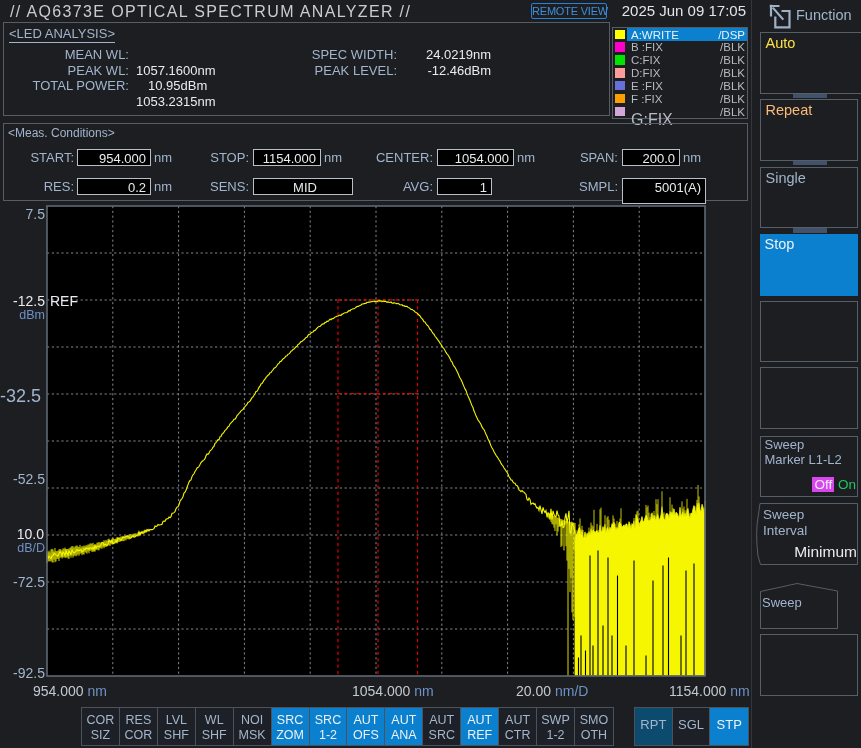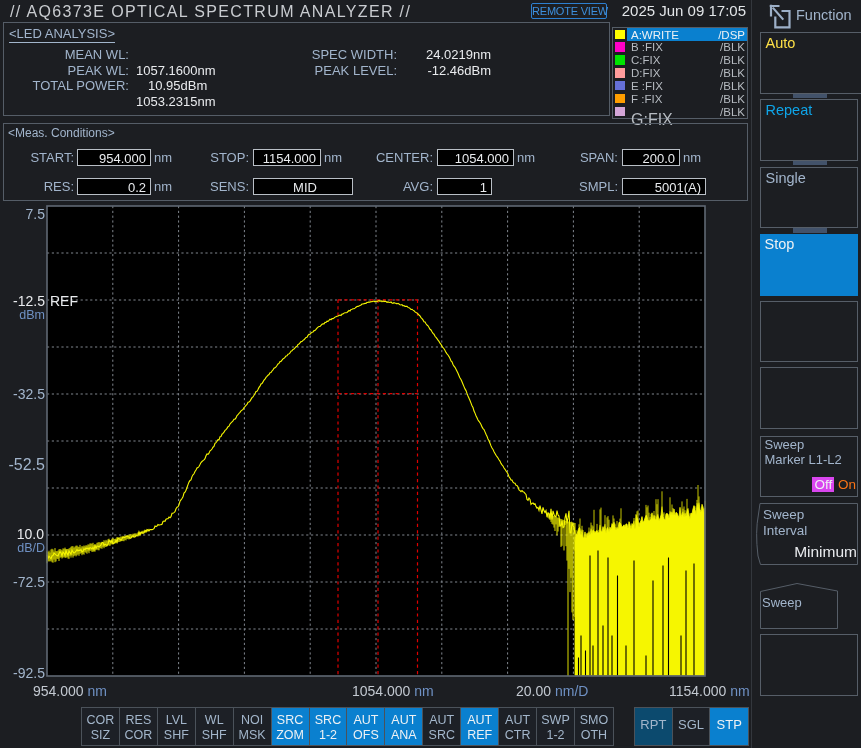--- a/index.html
+++ b/index.html
@@ -71,21 +71,21 @@
 <div class="abs ibox" style="left:622px;top:148.5px;width:58px;height:17px;padding:1px 4px 0 0;">200.0</div>
 <div class="abs lbl" style="left:683px;top:149.5px;font-size:13px;">nm</div>
 <div class="abs lbl" style="left:-16px;top:178.5px;width:90px;text-align:right;font-size:13px;">RES:</div>
 <div class="abs ibox" style="left:77px;top:177.5px;width:74px;height:17px;padding:1px 4px 0 0;">0.2</div>
 <div class="abs lbl" style="left:154px;top:178.5px;font-size:13px;">nm</div>
 <div class="abs lbl" style="left:159px;top:178.5px;width:90px;text-align:right;font-size:13px;">SENS:</div>
 <div class="abs ibox" style="left:253px;top:177.5px;width:100px;height:17px;padding:1px 0 0 4px;text-align:center;">MID</div>
 <div class="abs lbl" style="left:343px;top:178.5px;width:90px;text-align:right;font-size:13px;">AVG:</div>
 <div class="abs ibox" style="left:437px;top:177.5px;width:55px;height:17px;padding:1px 4px 0 0;">1</div>
 <div class="abs lbl" style="left:528px;top:178.5px;width:90px;text-align:right;font-size:13px;">SMPL:</div>
-<div class="abs ibox" style="left:622px;top:177.5px;width:84px;height:17px;padding:1px 4px 0 0;">5001(A)</div>
+<div class="abs ibox" style="left:622px;top:177.5px;width:84px;height:26px;padding:1px 4px 0 0;">5001(A)</div>
 
 <svg class="abs" style="left:0;top:201px;" width="753" height="504" viewBox="0 0 753 504">
   <g transform="translate(0,-201)">
     <rect x="47" y="206" width="658" height="470" fill="#000"></rect>
     <g stroke="#80868e" stroke-width="1" stroke-dasharray="2.2,2.6">
 <path d="M 112.8 206 V 676"></path>
 <path d="M 178.6 206 V 676"></path>
 <path d="M 244.4 206 V 676"></path>
 <path d="M 310.2 206 V 676"></path>
 <path d="M 376.0 206 V 676"></path>
@@ -114,22 +114,22 @@
     </g>
     <path d="M 575 675.2 L 575.0 541.7 L 576.0 533.8 L 577.0 534.7 L 578.0 530.4 L 579.0 527.6 L 580.0 527.7 L 581.0 535.4 L 582.0 529.4 L 583.0 537.3 L 584.0 538.1 L 585.0 531.9 L 586.0 538.5 L 587.0 533.3 L 588.0 536.2 L 589.0 531.3 L 590.0 535.2 L 591.0 528.4 L 592.0 533.6 L 593.0 529.7 L 594.0 530.6 L 595.0 533.1 L 596.0 531.2 L 597.0 530.2 L 598.0 532.8 L 599.0 532.8 L 600.0 525.0 L 601.0 531.6 L 602.0 531.7 L 603.0 526.6 L 604.0 530.3 L 605.0 524.1 L 606.0 533.6 L 607.0 527.5 L 608.0 527.9 L 609.0 532.1 L 610.0 527.2 L 611.0 529.6 L 612.0 523.6 L 613.0 525.1 L 614.0 522.0 L 615.0 526.0 L 616.0 530.1 L 617.0 527.1 L 618.0 529.2 L 619.0 522.3 L 620.0 522.6 L 621.0 523.8 L 622.0 527.2 L 623.0 526.3 L 624.0 524.8 L 625.0 526.8 L 626.0 523.9 L 627.0 524.1 L 628.0 528.6 L 629.0 521.7 L 630.0 524.2 L 631.0 529.0 L 632.0 523.5 L 633.0 525.4 L 634.0 520.6 L 635.0 529.4 L 636.0 514.5 L 637.0 518.2 L 638.0 518.2 L 639.0 527.4 L 640.0 522.7 L 641.0 520.4 L 642.0 516.6 L 643.0 522.2 L 644.0 521.1 L 645.0 518.0 L 646.0 515.0 L 647.0 516.2 L 648.0 520.6 L 649.0 520.7 L 650.0 519.7 L 651.0 518.7 L 652.0 512.8 L 653.0 519.0 L 654.0 515.0 L 655.0 518.5 L 656.0 519.8 L 657.0 515.6 L 658.0 514.2 L 659.0 521.0 L 660.0 518.6 L 661.0 514.9 L 662.0 506.4 L 663.0 516.6 L 664.0 518.7 L 665.0 520.2 L 666.0 513.7 L 667.0 513.6 L 668.0 514.1 L 669.0 518.4 L 670.0 511.2 L 671.0 514.7 L 672.0 511.6 L 673.0 515.6 L 674.0 509.0 L 675.0 515.5 L 676.0 512.3 L 677.0 513.0 L 678.0 515.4 L 679.0 517.4 L 680.0 507.3 L 681.0 516.5 L 682.0 514.7 L 683.0 511.5 L 684.0 517.3 L 685.0 512.8 L 686.0 516.5 L 687.0 509.7 L 688.0 508.5 L 689.0 515.6 L 690.0 518.7 L 691.0 513.1 L 692.0 513.8 L 693.0 508.8 L 694.0 505.6 L 695.0 509.3 L 696.0 515.1 L 697.0 503.1 L 698.0 507.7 L 699.0 502.5 L 700.0 509.4 L 701.0 511.9 L 702.0 504.3 L 703.0 507.0 L 704.0 512.8 L 705.0 507.7 L 705 675.2 Z M 575.0 541.7 V 536.6 M 576.0 533.8 V 530.2 M 579.0 527.6 V 524.3 M 580.0 527.7 V 518.5 M 582.0 529.4 V 525.8 M 583.0 537.3 V 530.1 M 588.0 536.2 V 532.5 M 589.0 531.3 V 527.5 M 591.0 528.4 V 522.6 M 592.0 533.6 V 525.2 M 593.0 529.7 V 526.3 M 594.0 530.6 V 509.8 M 597.0 530.2 V 523.9 M 599.0 532.8 V 529.9 M 600.0 525.0 V 509.4 M 601.0 531.6 V 507.6 M 605.0 524.1 V 515.2 M 606.0 533.6 V 531.0 M 607.0 527.5 V 517.4 M 608.0 527.9 V 516.1 M 609.0 532.1 V 519.7 M 613.0 525.1 V 515.4 M 614.0 522.0 V 518.5 M 615.0 526.0 V 523.6 M 617.0 527.1 V 521.0 M 620.0 522.6 V 518.6 M 621.0 523.8 V 508.3 M 634.0 520.6 V 518.0 M 637.0 518.2 V 511.3 M 638.0 518.2 V 510.5 M 639.0 527.4 V 522.8 M 646.0 515.0 V 504.9 M 647.0 516.2 V 507.3 M 648.0 520.6 V 505.5 M 649.0 520.7 V 512.7 M 650.0 519.7 V 517.2 M 651.0 518.7 V 513.8 M 654.0 515.0 V 511.0 M 655.0 518.5 V 515.8 M 656.0 519.8 V 499.2 M 657.0 515.6 V 504.2 M 658.0 514.2 V 499.2 M 659.0 521.0 V 518.2 M 662.0 506.4 V 491.3 M 663.0 516.6 V 513.8 M 664.0 518.7 V 512.4 M 670.0 511.2 V 497.3 M 671.0 514.7 V 512.4 M 672.0 511.6 V 504.5 M 673.0 515.6 V 508.0 M 681.0 516.5 V 513.6 M 682.0 514.7 V 501.4 M 683.0 511.5 V 508.7 M 684.0 517.3 V 506.5 M 685.0 512.8 V 510.2 M 687.0 509.7 V 498.9 M 690.0 518.7 V 513.3 M 695.0 509.3 V 506.3 M 696.0 515.1 V 510.4 M 697.0 503.1 V 499.9 M 698.0 507.7 V 485.0 M 699.0 502.5 V 496.4 M 704.0 512.8 V 508.7 M 705.0 507.7 V 500.7" fill="#f6f600" stroke="#f6f600" stroke-width="0.8"></path>
     <path d="M 578.5 675.5 V 657.5 M 581.0 675.5 V 635.5 M 585.5 675.5 V 650.5 M 590.0 675.5 V 555.5 M 593.0 675.5 V 645.5 M 598.0 675.5 V 550.5 M 603.0 675.5 V 625.5 M 608.0 675.5 V 557.5 M 612.0 675.5 V 635.5 M 617.5 675.5 V 575.5 M 626.0 675.5 V 645.5 M 634.0 675.5 V 560.5 M 646.0 675.5 V 655.5 M 653.0 675.5 V 580.5 M 663.0 675.5 V 565.5 M 668.5 675.5 V 557.5 M 681.0 675.5 V 635.5 M 686.0 675.5 V 570.5 M 694.0 675.5 V 563.5" stroke="#000" stroke-width="1.1" fill="none"></path>
     <rect x="47" y="206" width="658" height="470" fill="none" stroke="#5f6873" stroke-width="1.6"></rect>
   </g>
 </svg>
 
 <div class="abs lbl" style="left:0;top:206px;width:45px;text-align:right;font-size:14px;">7.5</div>
 <div class="abs val" style="left:0;top:293px;width:45px;text-align:right;font-size:14px;">-12.5</div>
 <div class="abs unit" style="left:0;top:308px;width:45px;text-align:right;font-size:12.5px;">dBm</div>
-<div class="abs lbl" style="left:0;top:386px;width:45px;text-align:right;font-size:14px;padding-left:10px;">-32.5</div>
-<div class="abs lbl" style="left:0;top:456px;width:45px;text-align:right;font-size:16px;">-52.5</div>
+<div class="abs lbl" style="left:0;top:386px;width:45px;font-size:18px;">-32.5</div>
+<div class="abs lbl" style="left:0;top:471px;width:45px;text-align:right;font-size:14px;">-52.5</div>
 <div class="abs val" style="left:0;top:526px;width:44px;text-align:right;font-size:14px;">10.0</div>
 <div class="abs unit" style="left:0;top:541px;width:45px;text-align:right;font-size:12.5px;">dB/D</div>
 <div class="abs lbl" style="left:0;top:574px;width:45px;text-align:right;font-size:14px;">-72.5</div>
 <div class="abs lbl" style="left:0;top:665px;width:45px;text-align:right;font-size:14px;">-92.5</div>
 <div class="abs val" style="left:50px;top:293px;font-size:14px;">REF</div>
 
 <div class="abs" style="left:33px;top:683px;font-size:14px;"><span class="val" style="color:#c3c9d1">954.000</span><span class="unit"> nm</span></div>
 <div class="abs unit" style="left:265px;top:716px;font-size:14px;font-weight:bold;">in Vacuum</div>
 <div class="abs" style="left:352px;top:683px;font-size:14px;"><span class="val" style="color:#c3c9d1">1054.000</span><span class="unit"> nm</span></div>
 <div class="abs" style="left:516px;top:683px;font-size:14px;"><span class="val" style="color:#c3c9d1">20.00</span><span class="unit"> nm/D</span></div>
@@ -157,30 +157,30 @@
 <div style="width:37.7px;background:#0a80cf;color:#eef1f4;font-size:13px;line-height:34px;text-align:center;">STP</div>
 </div>
 
 <div class="abs" style="left:751px;top:0;width:1px;height:748px;background:#33373d;"></div>
 <svg class="abs" style="left:768px;top:3px;" width="24" height="27" viewBox="0 0 24 27">
 <path d="M 1.7 3 H 11.5 M 3 1.7 V 13.5 M 4.8 4.6 L 15.3 16.6" stroke="#9db0c8" stroke-width="2.2" fill="none"></path>
 <path d="M 13.5 8 H 21.5 V 24.3 H 7.3 V 13.5" stroke="#9db0c8" stroke-width="2.2" fill="none"></path>
 </svg>
 <div class="abs lbl" style="left:796px;top:7px;font-size:14.5px;">Function</div>
 <div class="abs" style="left:759.5px;top:32px;width:110px;height:61.5px;border:1px solid #565e68;color:#fde047;font-size:14.5px;padding:2px 5px;">Auto</div>
-<div class="abs" style="left:759.5px;top:99px;width:98px;height:61.5px;border:1px solid #565e68;color:#0ea5e9;font-size:14.5px;padding:2px 5px;">Repeat</div>
+<div class="abs" style="left:759.5px;top:99px;width:98px;height:61.5px;border:1px solid #565e68;color:#fdba74;font-size:14.5px;padding:2px 5px;">Repeat</div>
 <div class="abs" style="left:759.5px;top:166.5px;width:98px;height:61.5px;border:1px solid #565e68;color:#a2b5cc;font-size:14.5px;padding:2px 5px;">Single</div>
 <div class="abs blue" style="left:759.5px;top:233.5px;width:98px;height:62px;color:#eef1f4;font-size:14.5px;padding:2px 5px;">Stop</div>
 <div class="abs" style="left:759.5px;top:300.5px;width:98px;height:61.5px;border:1px solid #565e68;color:#a2b5cc;font-size:14.5px;padding:2px 5px;"></div>
 <div class="abs" style="left:759.5px;top:367px;width:98px;height:61.5px;border:1px solid #565e68;color:#a2b5cc;font-size:14.5px;padding:2px 5px;"></div>
 <div class="abs" style="left:793px;top:93.7px;width:34px;height:4.5px;background:#42526a;"></div>
 <div class="abs" style="left:793px;top:160.7px;width:34px;height:4.5px;background:#42526a;"></div>
 <div class="abs" style="left:793px;top:228.2px;width:34px;height:4.5px;background:#42526a;"></div>
 <div class="abs" style="left:759.5px;top:435.5px;width:98px;height:61.5px;border:1px solid #565e68;color:#a2b5cc;font-size:13px;line-height:14.5px;padding:1.5px 4px;">Sweep<br>Marker L1-L2
-<div style="position:absolute;right:0.5px;bottom:4px;font-size:13.5px;line-height:15px;"><span style="background:#d946ef;color:#eef1f4;padding:0 2px;">Off</span> <span style="color:#f97316;margin-top:32px;">On</span></div></div>
+<div style="position:absolute;right:0.5px;bottom:4px;font-size:13.5px;line-height:15px;"><span style="background:#d946ef;color:#eef1f4;padding:0 2px;">Off</span> <span style="color:#22c55e;margin-top:32px;">On</span></div></div>
 <svg class="abs" style="left:753px;top:503px;" width="106" height="63" viewBox="0 0 106 63">
 <path d="M 7 0.5 H 104.5 V 61.5 H 7.5 L 5 53 Q 2 29 5.5 11 Z" fill="none" stroke="#565e68" stroke-width="1"></path>
 <text x="10" y="15.5" font-size="13.5" fill="#a2b5cc">Sweep</text>
 <text x="10" y="31.5" font-size="13.5" fill="#a2b5cc">Interval</text>
 <text x="104" y="53.5" font-size="15.5" fill="#e9ebee" text-anchor="end">Minimum</text>
 </svg>
 <svg class="abs" style="left:759.5px;top:583px;" width="78" height="46" viewBox="0 0 78 46">
 <path d="M 0.5 8.5 L 37 0.5 L 77.5 8 V 45.5 H 0.5 Z" fill="none" stroke="#565e68" stroke-width="1"></path>
 <text x="2" y="24" font-size="13" fill="#a2b5cc">Sweep</text>
 </svg>

